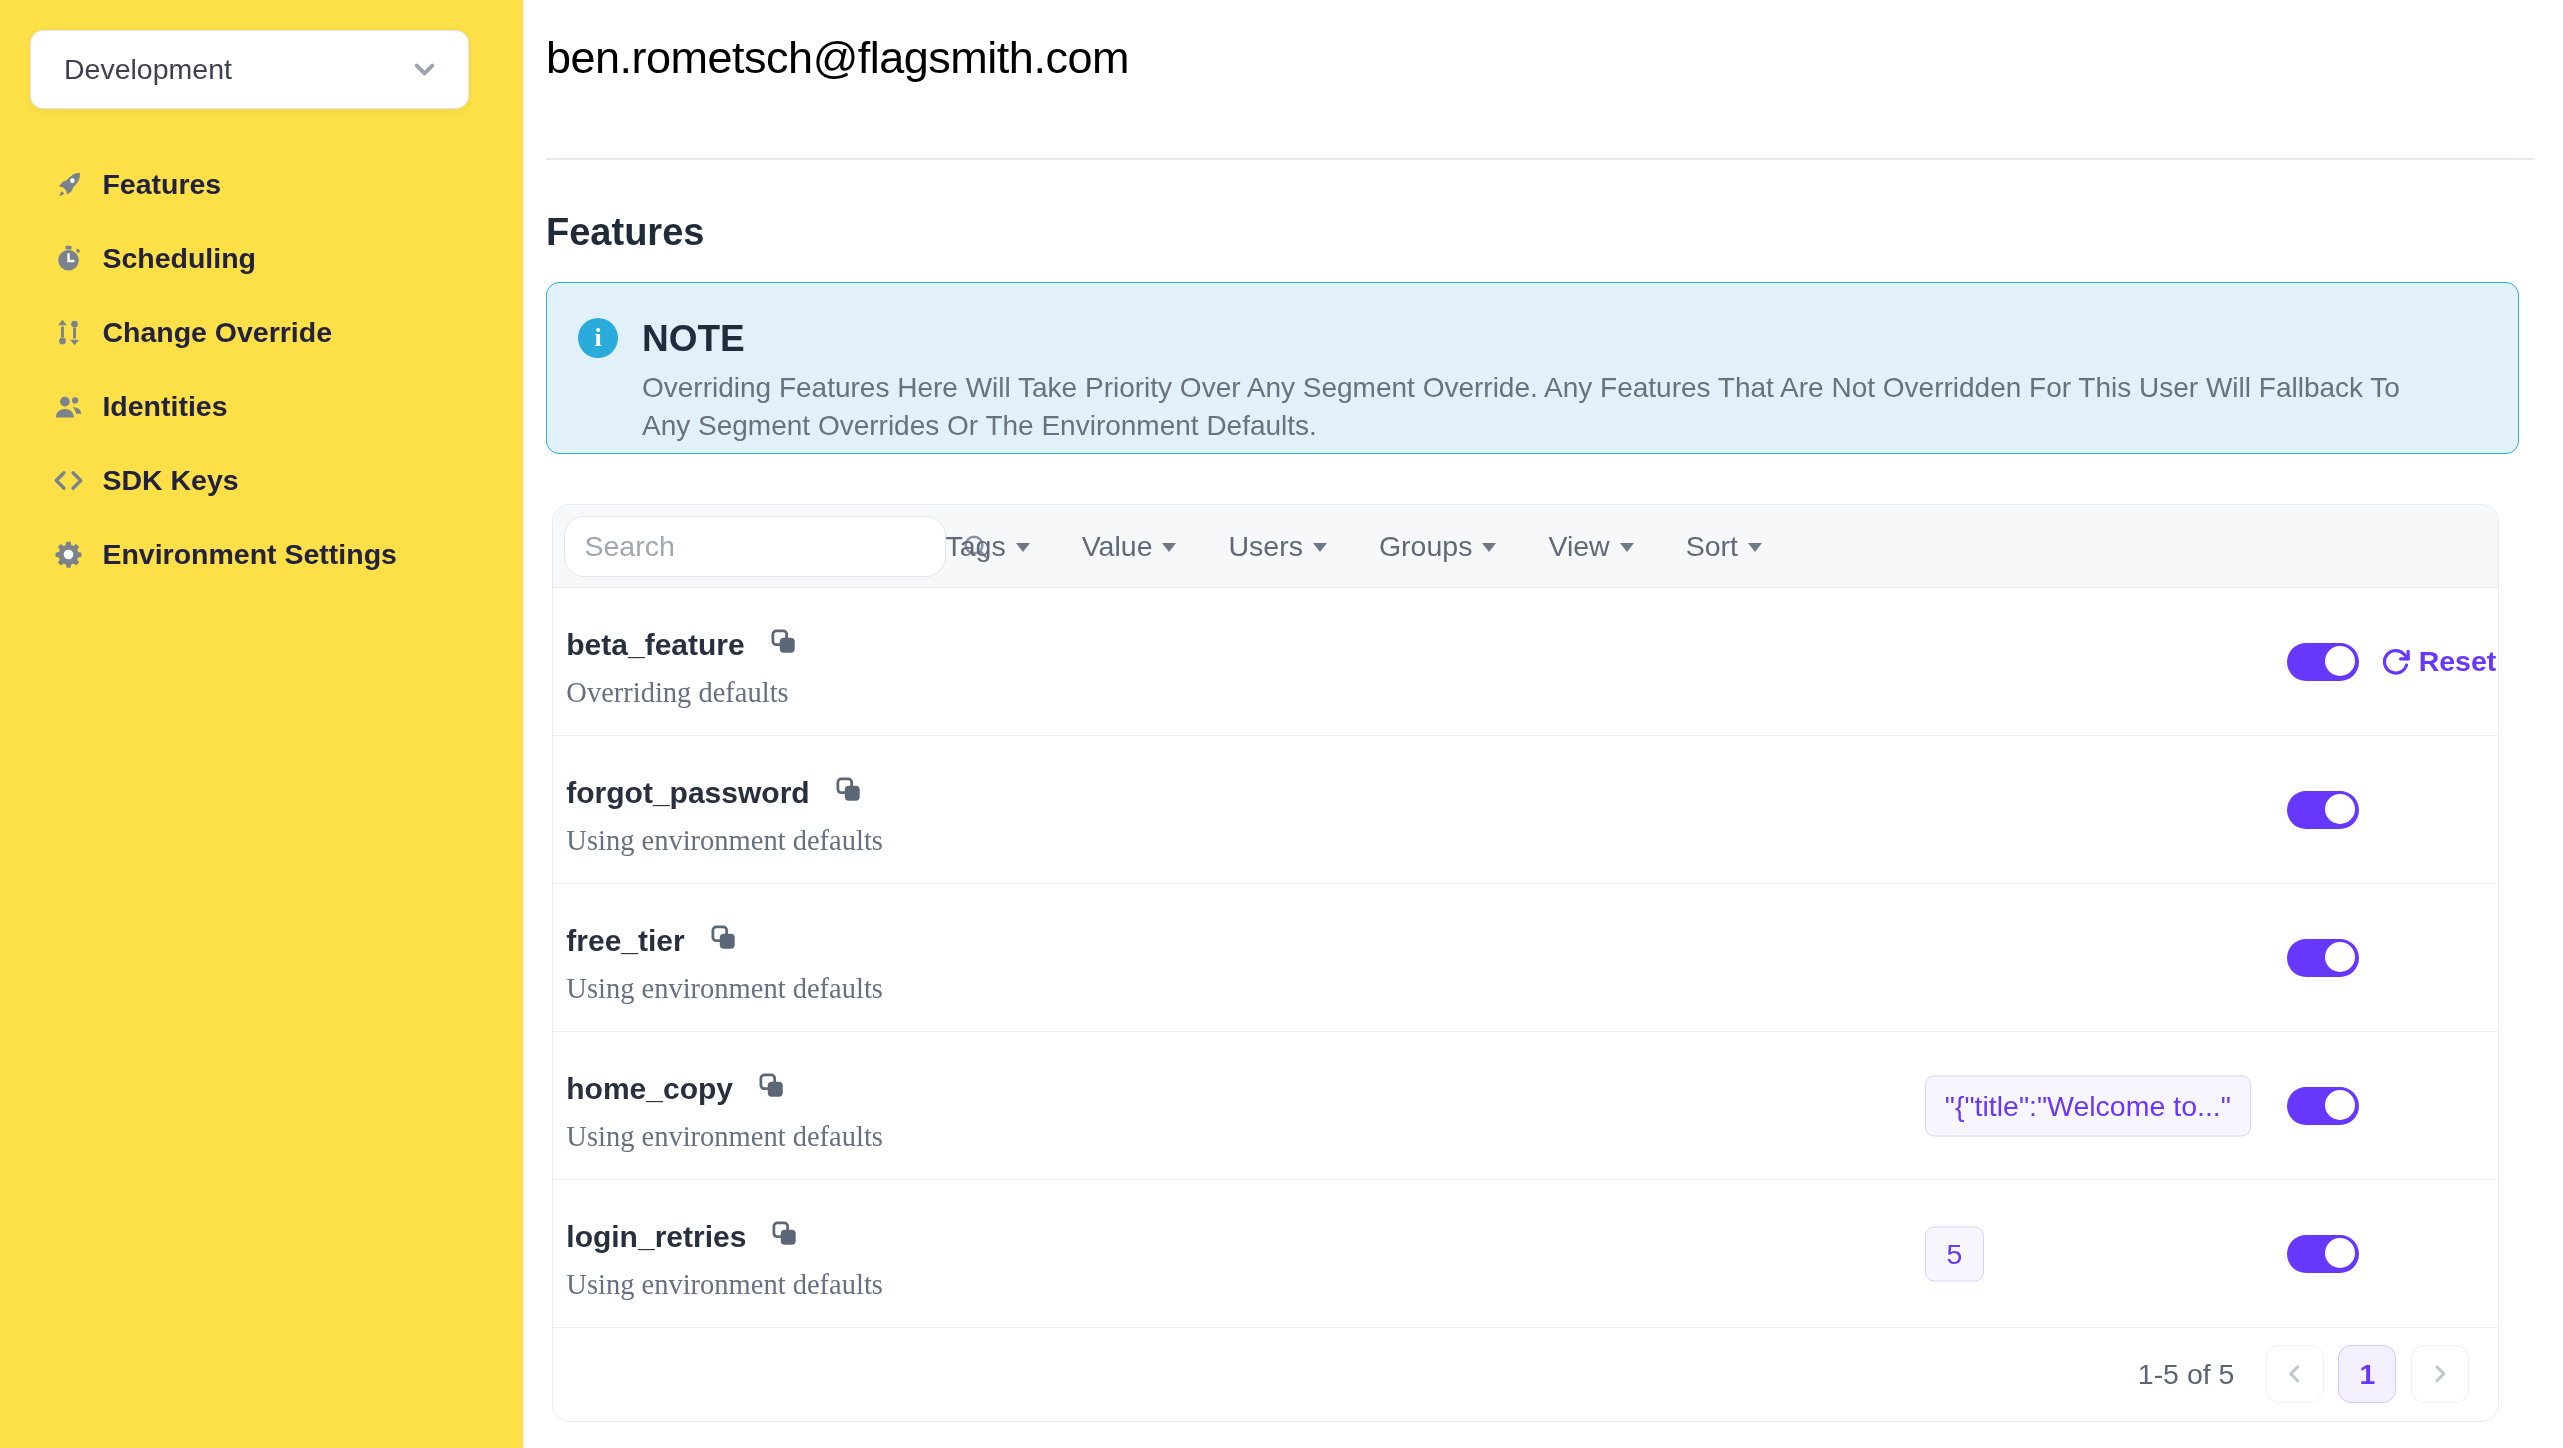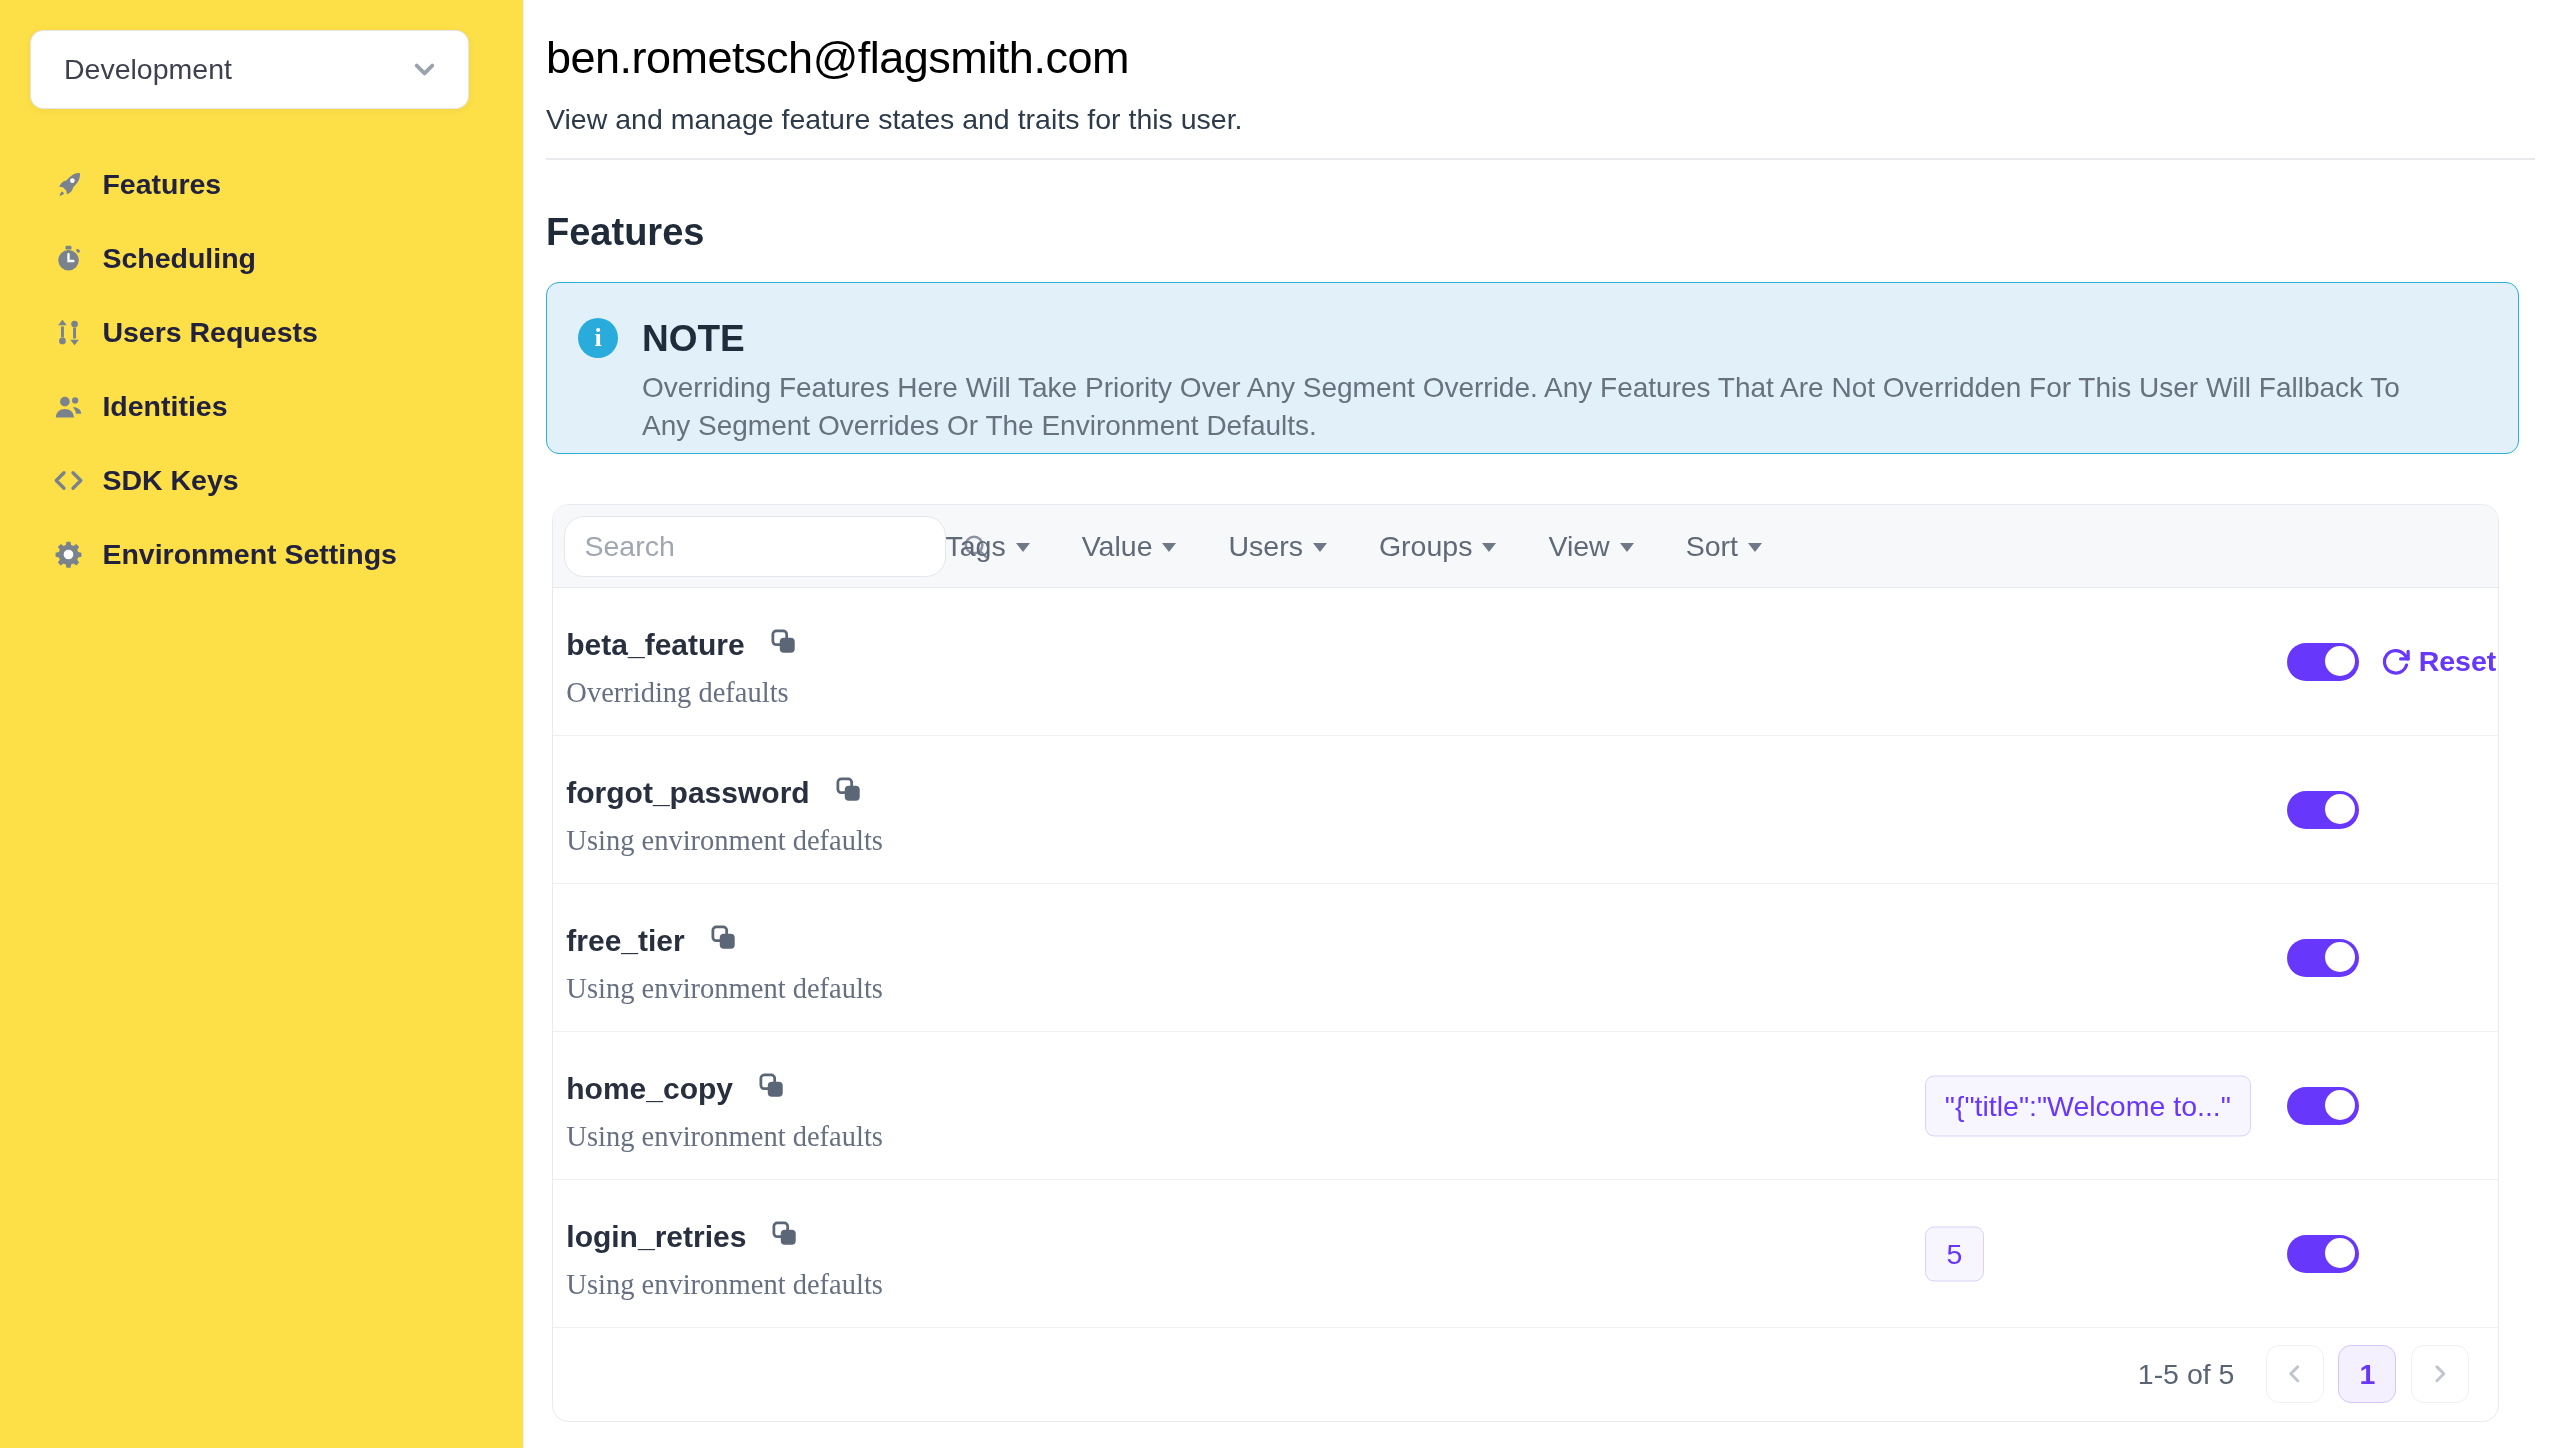--- a/index.html
+++ b/index.html
@@ -136,21 +136,21 @@
       <span class="nicon">
         <svg width="29" height="29" viewBox="0 0 24 24" fill="#7a828e" stroke="#7a828e">
           <path d="M7 7v9" stroke-width="2.4" fill="none"></path>
           <polygon points="7,1.5 3.4,6 10.6,6" stroke="none"></polygon>
           <circle cx="7" cy="19" r="2.8" stroke="none"></circle>
           <path d="M17 17V8" stroke-width="2.4" fill="none"></path>
           <polygon points="17,22.5 13.4,18 20.6,18" stroke="none"></polygon>
           <circle cx="17" cy="5" r="2.8" stroke="none"></circle>
         </svg>
       </span>
-      <span class="nlabel">Users Requests</span>
+      <span class="nlabel">Change Override</span>
     </div>
     <div class="nav-item">
       <span class="nicon">
         <svg width="29" height="29" viewBox="0 0 24 24" fill="#7a828e">
           <circle cx="9" cy="8" r="4"></circle>
           <path d="M1.5 21c0-4.1 3.4-7 7.5-7s7.5 2.9 7.5 7z"></path>
           <circle cx="17.5" cy="7" r="2.6"></circle>
           <path d="M15.5 12.6c3.2-.4 7 1.4 7 5.4h-4.2c-.5-2.2-1.5-4.1-2.8-5.4z"></path>
         </svg>
       </span>
@@ -172,21 +172,20 @@
           <circle cx="12" cy="12" r="4" fill="#fff"></circle>
         </svg>
       </span>
       <span class="nlabel">Environment Settings</span>
     </div>
   </div>
 </div>
 
 <div class="main">
   <div class="page-title">ben.rometsch@flagsmith.com</div>
-  <div class="page-subtitle">View and manage feature states and traits for this user.</div>
   <div class="page-divider"></div>
 
   <div class="section-heading">Features</div>
 
   <div class="note-box">
     <div class="info-icon">i</div>
     <div class="note-content">
       <div class="note-title">NOTE</div>
       <div class="note-text">Overriding Features Here Will Take Priority Over Any Segment Override. Any Features That Are Not Overridden For This User Will Fallback To Any Segment Overrides Or The Environment Defaults.</div>
     </div>

